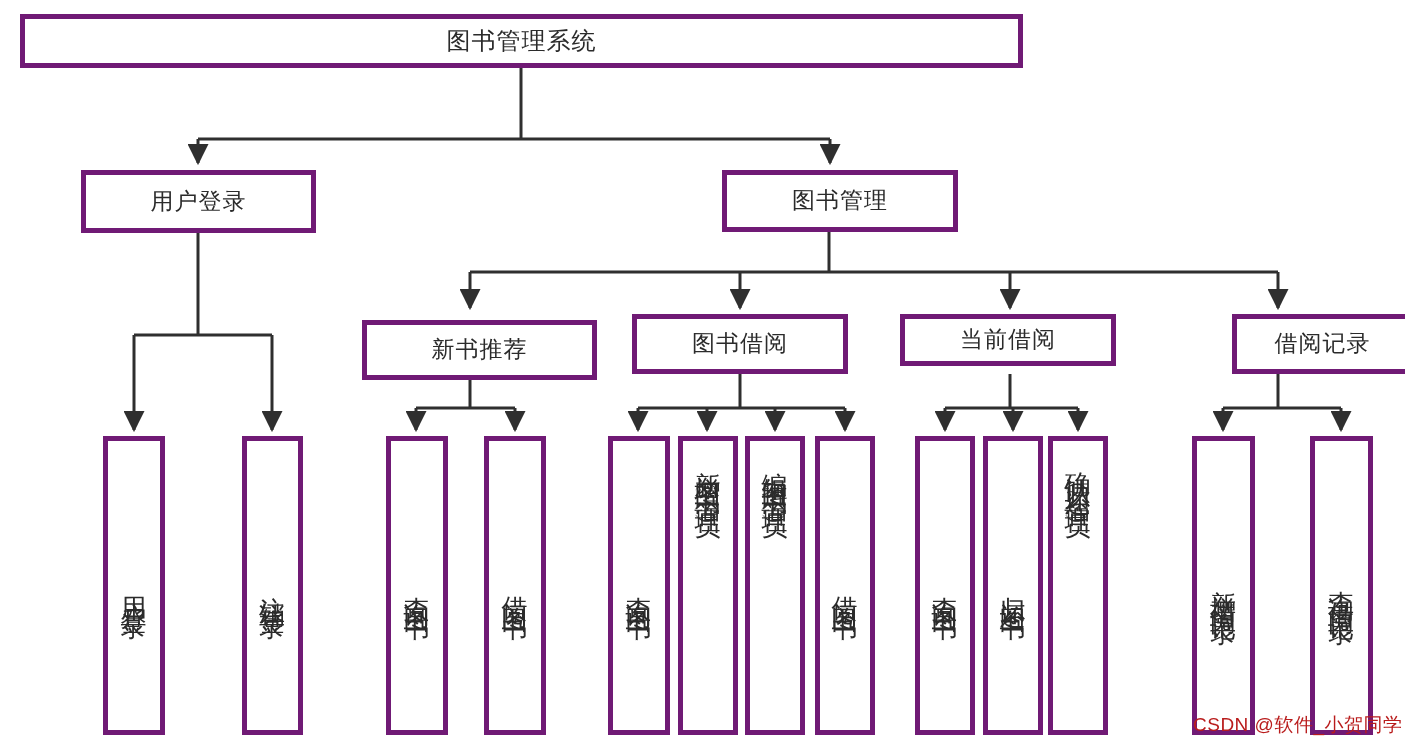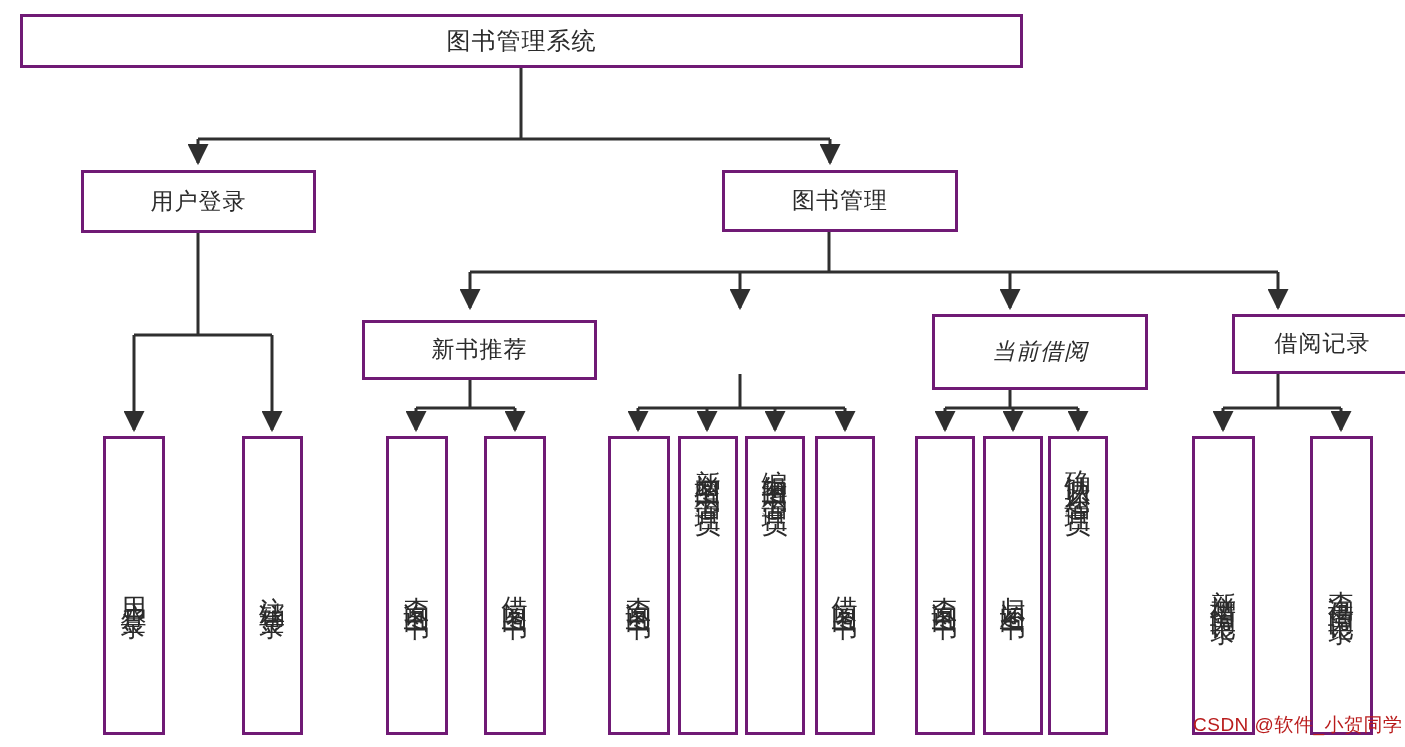--- a/index.html
+++ b/index.html
@@ -22,21 +22,21 @@
     left: 0;
     top: 0;
     width: 1405px;
     height: 747px;
     pointer-events: none;
   }
   .node {
     position: absolute;
     box-sizing: border-box;
     background: #ffffff;
-    border: 3px solid #701a75;
+    border: 5px solid #701a75;
     display: flex;
     align-items: center;
     justify-content: center;
     color: #2b2b2b;
   }
   .node .lbl {
     display: block;
     text-align: center;
     line-height: 1.18;
     white-space: nowrap;
@@ -138,21 +138,24 @@
   <div class="node h-node" style="left:81px; top:170px; width:235px; height:63px;">
     <span class="lbl">用户登录</span>
   </div>
   <div class="node h-node" style="left:711px; top:170px; width:236px; height:62px;margin-left:11px;">
     <span class="lbl">图书管理</span>
   </div>
 
   <div class="node h-node" style="left:362px; top:320px; width:235px; height:60px;">
     <span class="lbl">新书推荐</span>
   </div>
-  <div class="node h-node" style="left:932px; top:314px; width:216px; height:76px;font-style:italic;">
+  <div class="node h-node" style="left:632px; top:314px; width:216px; height:60px;">
+    <span class="lbl">图书借阅</span>
+  </div>
+  <div class="node h-node" style="left:900px; top:314px; width:216px; height:52px;">
     <span class="lbl">当前借阅</span>
   </div>
   <div class="node h-node" style="left:1232px; top:314px; width:181px; height:60px;">
     <span class="lbl">借阅记录</span>
   </div>
 
   <div class="node leaf center-v" style="left:103px; top:436px; width:62px; height:299px;">
     <span class="lbl">用户登录</span>
   </div>
   <div class="node leaf center-v" style="left:242px; top:436px; width:61px; height:299px;">

